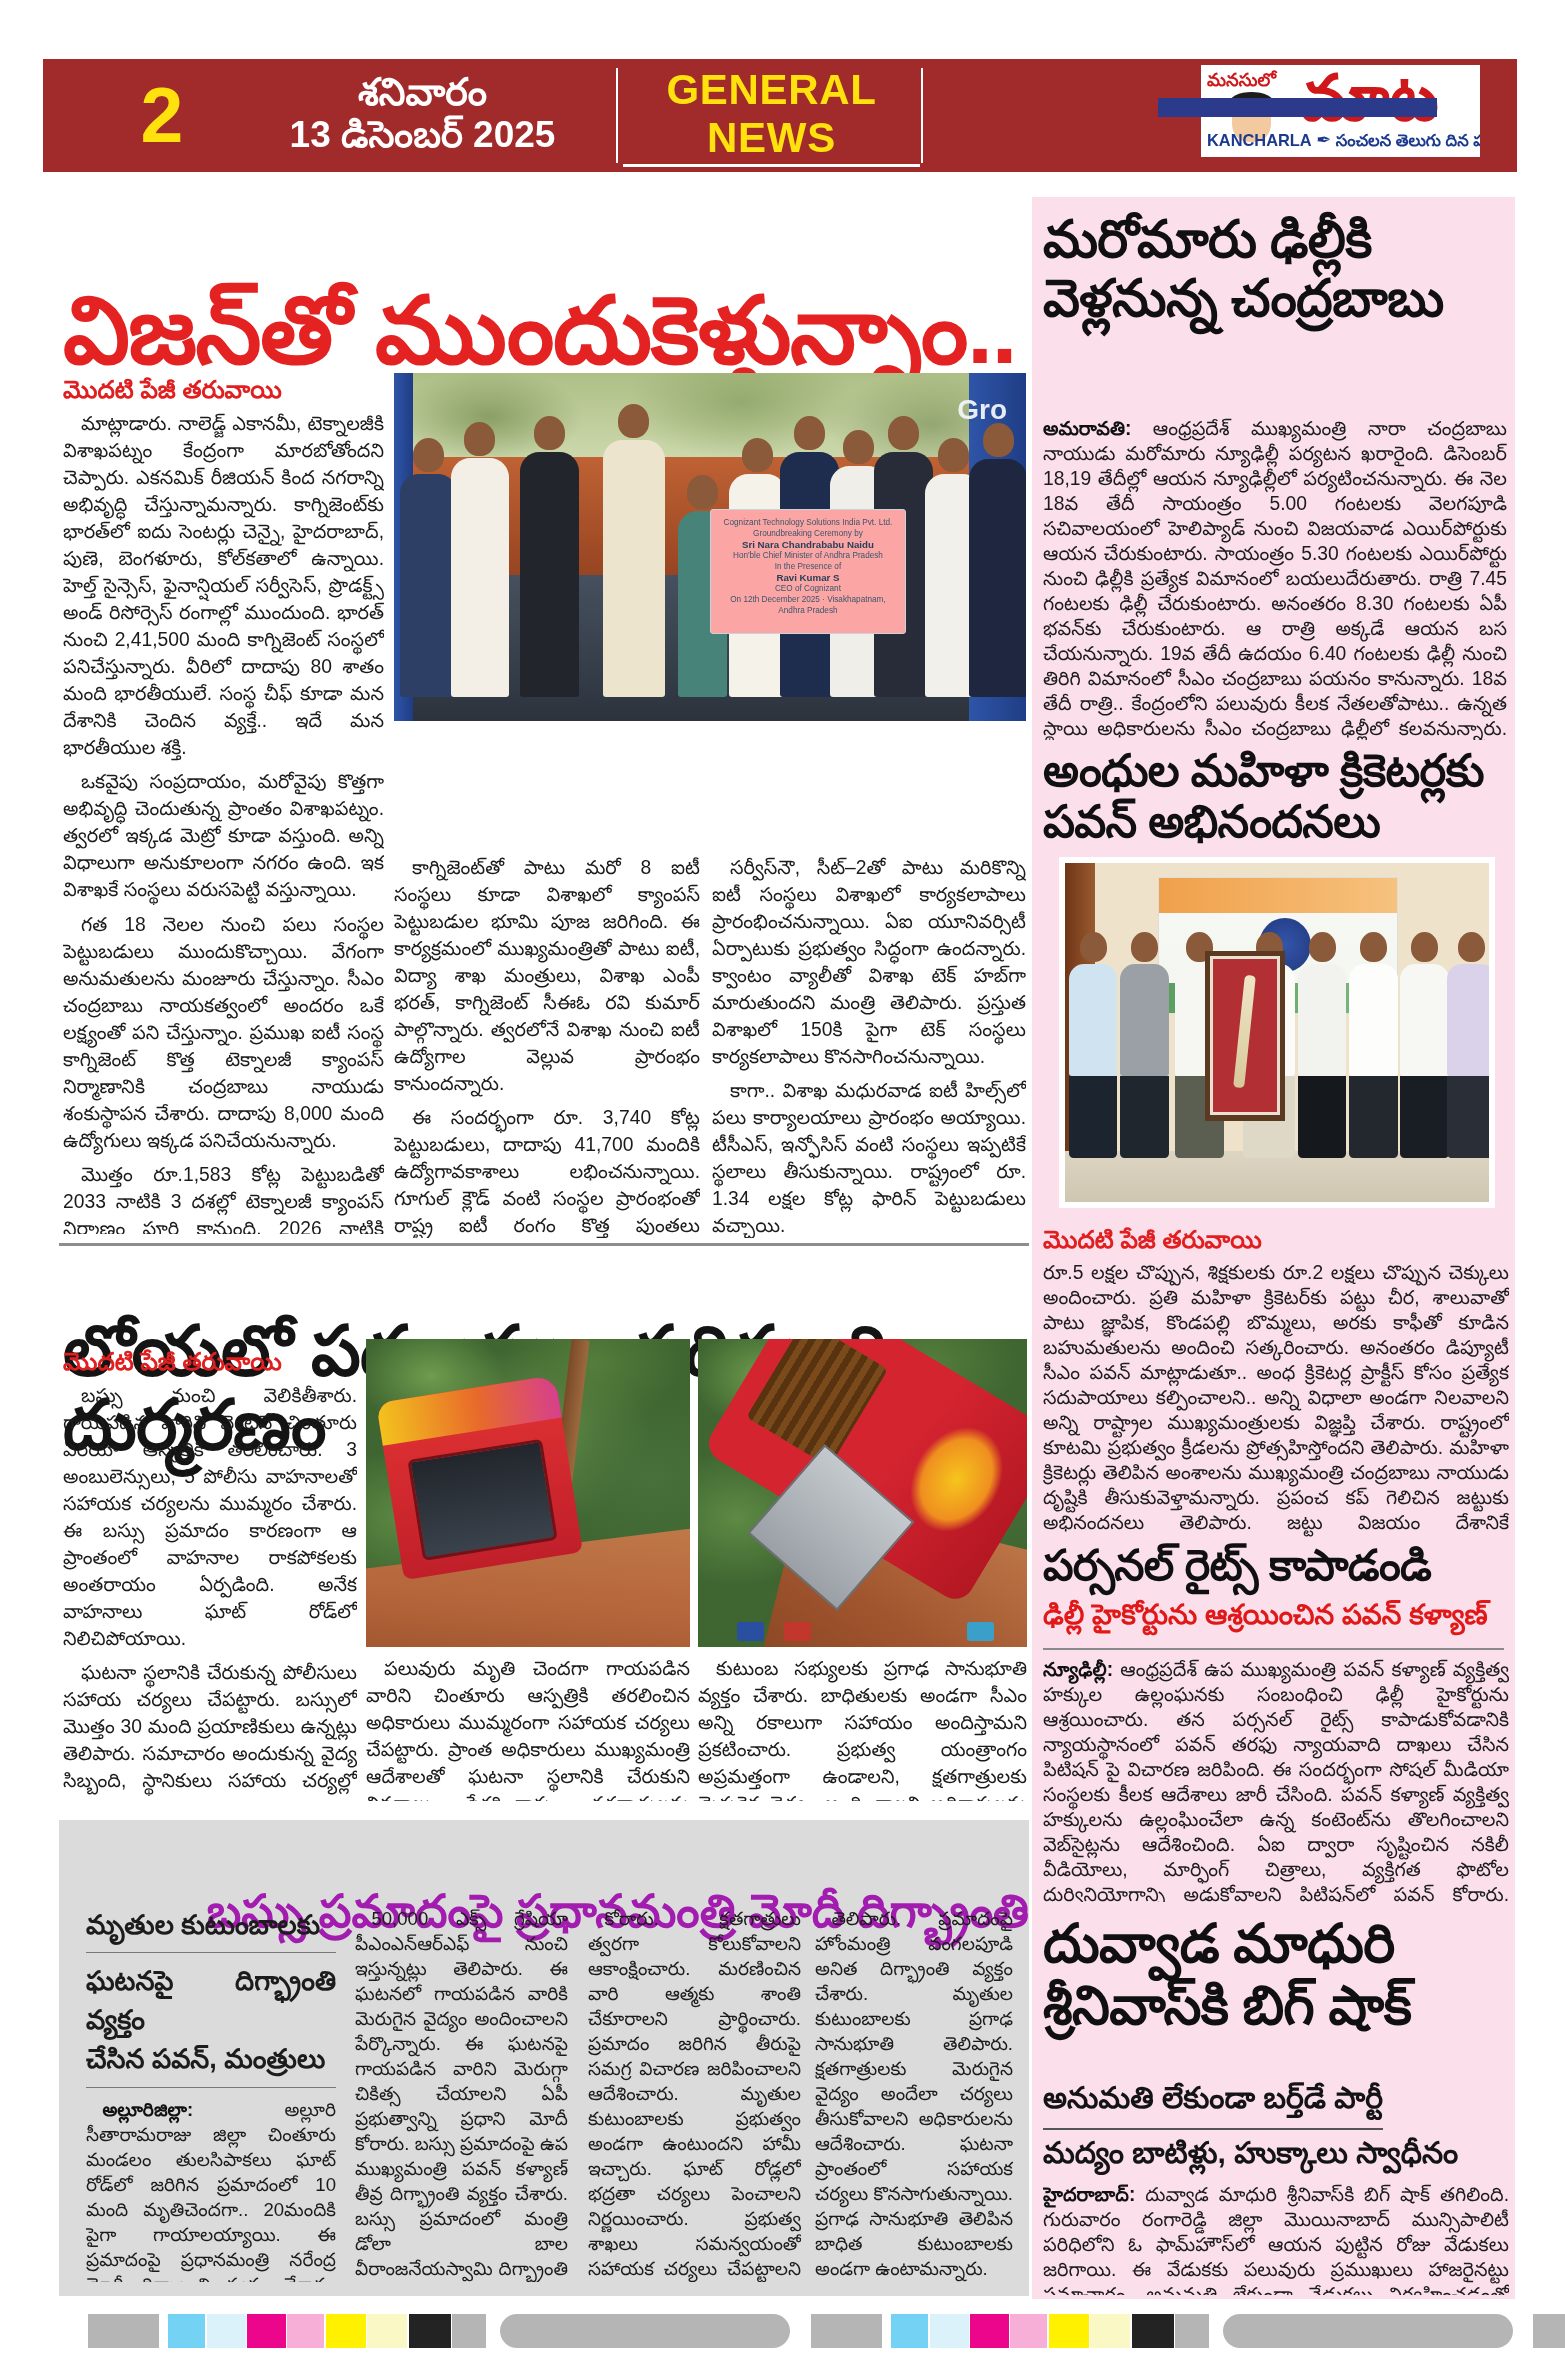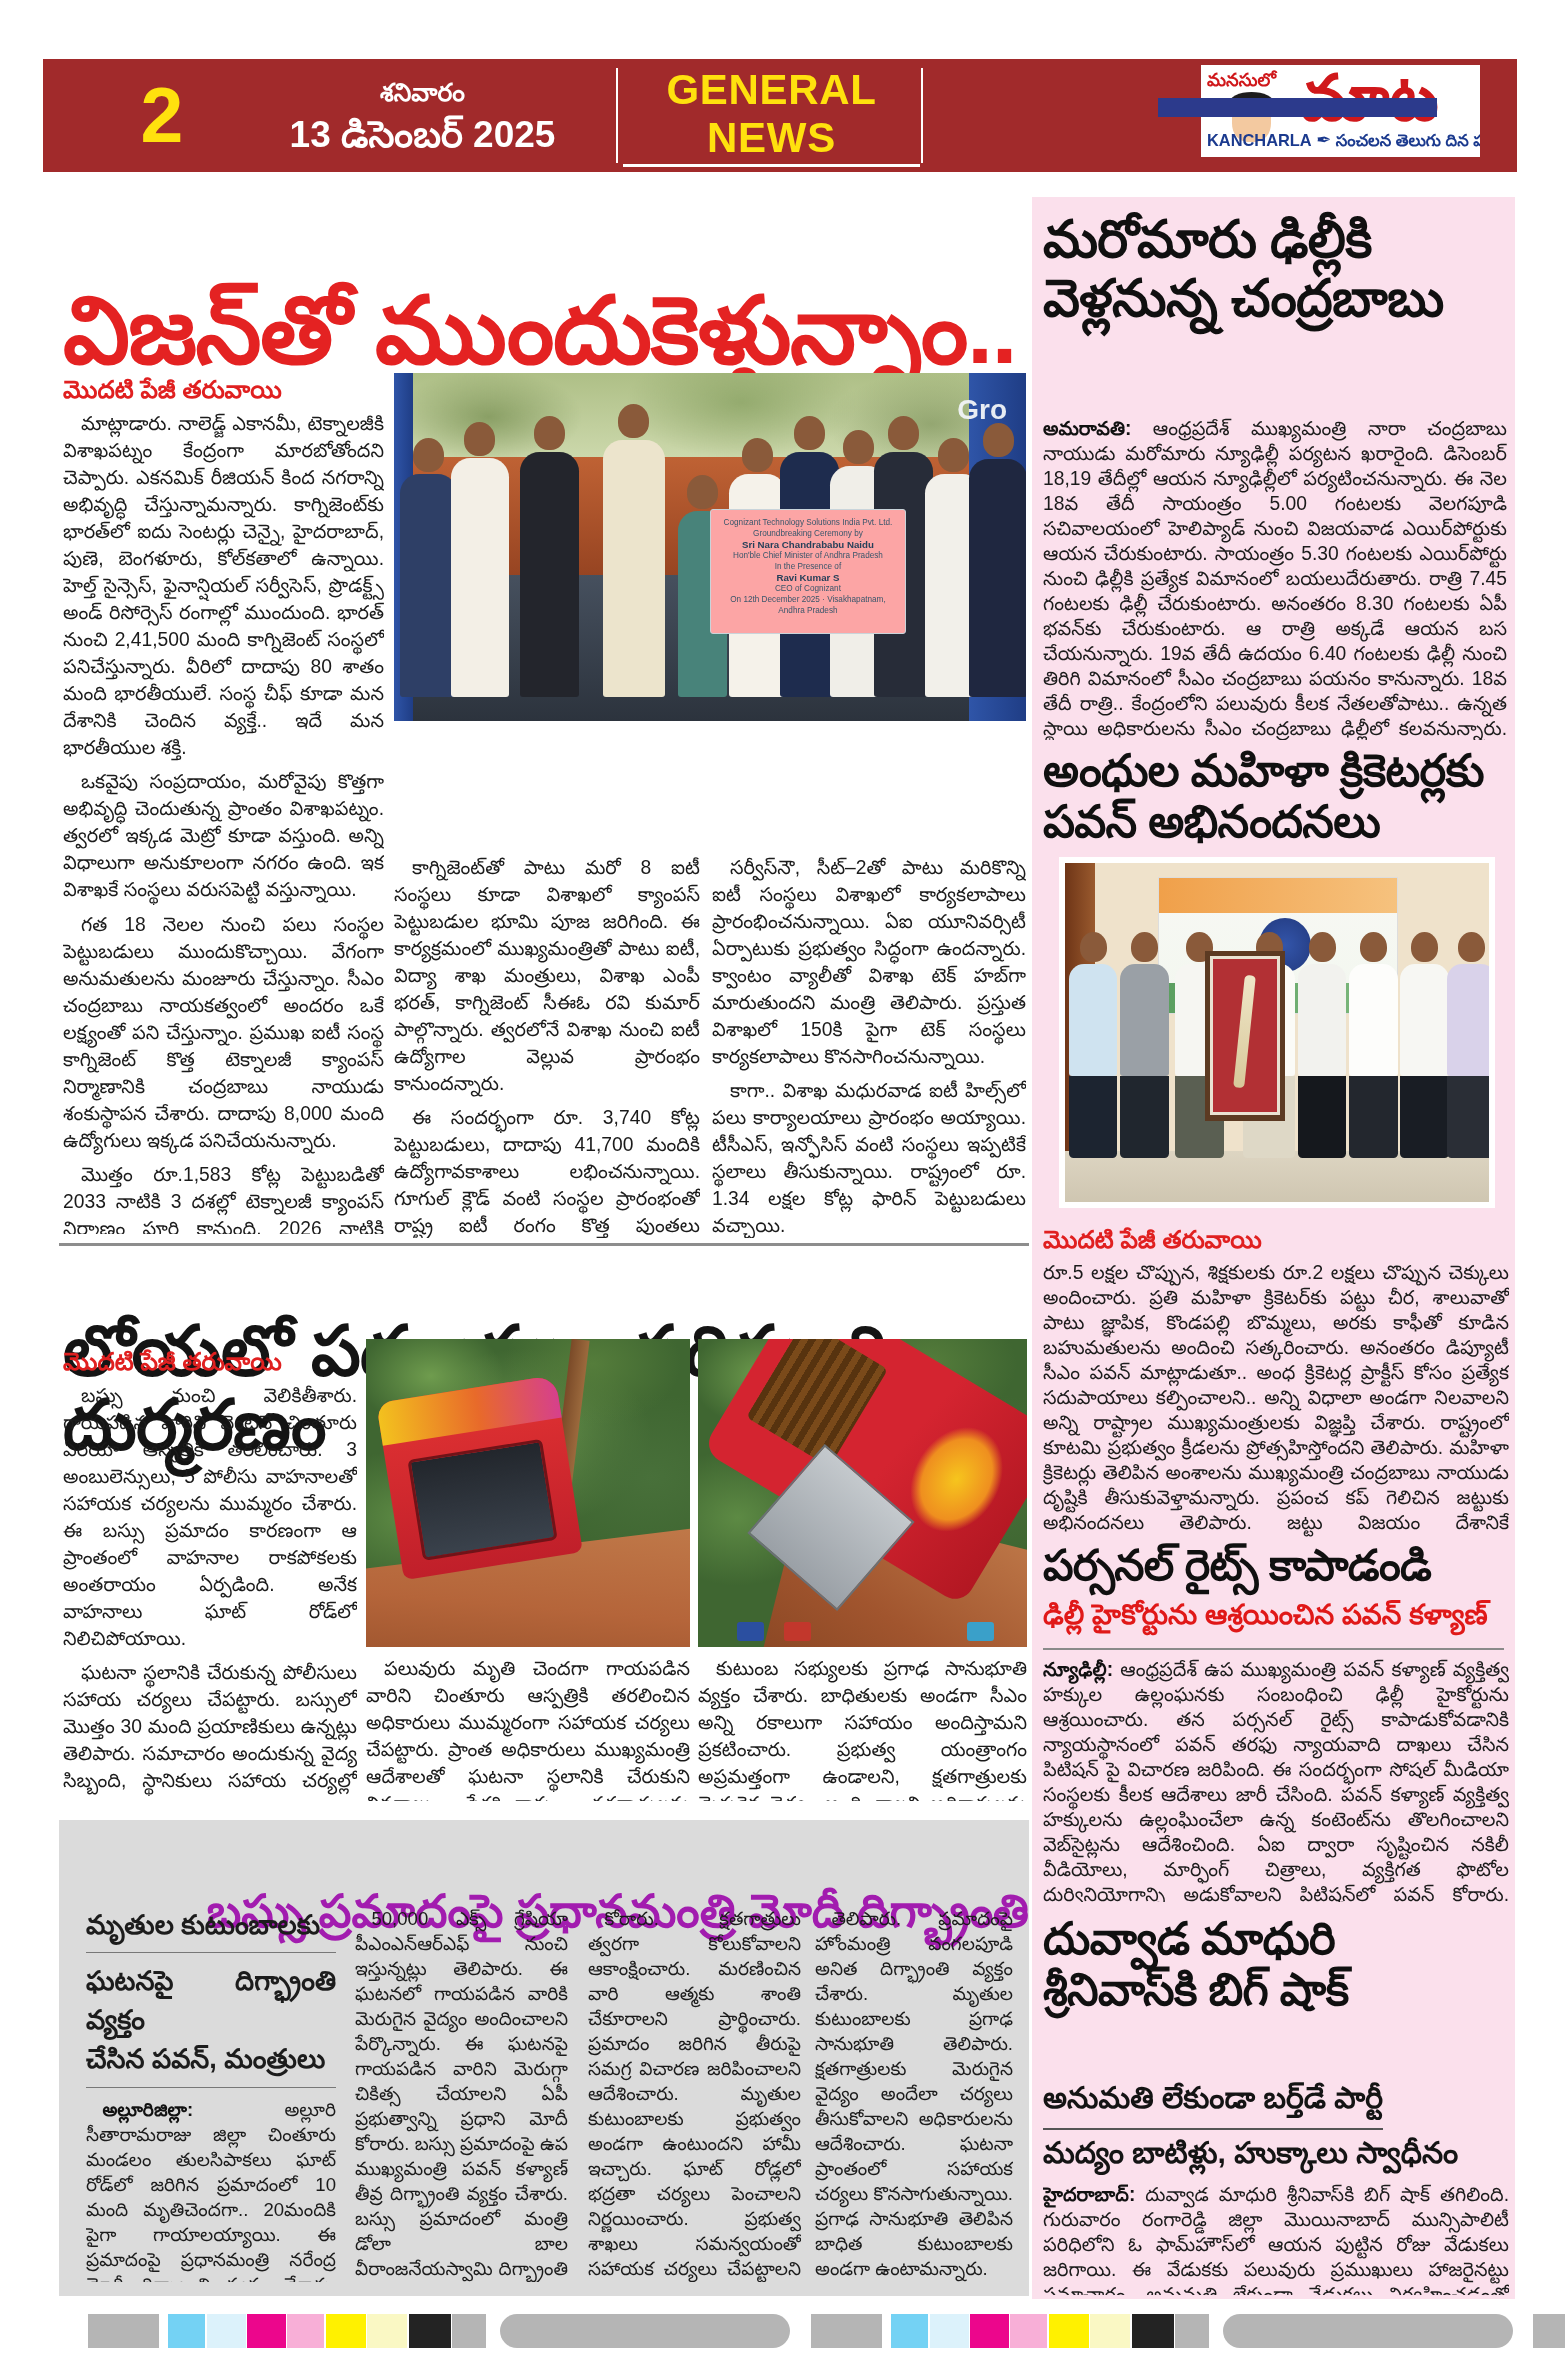--- a/index.html
+++ b/index.html
@@ -3,21 +3,21 @@
 <meta charset="utf-8">
 <style>
   html,body{margin:0;padding:0;}
   body{background:#e9e9e9;font-family:"Liberation Sans","DejaVu Sans",sans-serif;}
   .page{position:relative;width:1565px;height:2377px;background:#ffffff;margin:0 auto;overflow:hidden;}
 
   
   .masthead{position:absolute;left:43px;top:59px;width:1474px;height:113px;background:#A12A2B;}
   .page-num{position:absolute;left:52px;top:7.4px;width:134px;text-align:center;font-size:77px;font-weight:bold;color:#FFE10E;line-height:98px;}
   .date-box{position:absolute;left:216px;top:13.4px;width:327px;text-align:center;color:#fff;font-weight:bold;}
-  .date-box .day{font-size:25px;line-height:40px;}
+  .date-box .day{font-size:38px;line-height:40px;}
   .date-box .date{font-size:37px;line-height:45px;}
   .mast-sep{position:absolute;top:9px;bottom:9px;width:2.2px;background:#ffffff;}
   .section-box{position:absolute;left:561px;top:7.4px;width:335px;text-align:center;}
   .section-en{font-size:42px;font-weight:bold;color:#FFE10E;letter-spacing:0.7px;line-height:48px;}
   .section-rule{width:297px;height:3px;background:#fff;margin:1.5px auto 4.5px;}
   .section-te{font-size:28px;font-weight:bold;color:#fff;line-height:34px;}
   .logo-box{position:absolute;left:1158px;top:6px;width:279px;height:92px;background:#fff;overflow:hidden;}
   .logo-bar{position:absolute;left:1158px;top:98px;width:279px;height:19.3px;background:#2C3A8C;}
   .logo-top{position:absolute;left:6px;top:4.5px;width:89px;}
   .logo-tagtop{font-size:18px;font-weight:bold;color:#D0181B;}
@@ -350,21 +350,21 @@
   <div class="rail-abs rail-body" style="left:1043px;top:1260px;width:466px;height:277px;">
     <p class="para" style="margin:0;"><span>రూ.5 లక్షల చొప్పున, శిక్షకులకు రూ.2 లక్షలు చొప్పున చెక్కులు అందించారు. ప్రతి మహిళా క్రికెటర్‌కు పట్టు చీర, శాలువాతో పాటు జ్ఞాపిక, కొండపల్లి బొమ్మలు, అరకు కాఫీతో కూడిన బహుమతులను అందించి సత్కరించారు. అనంతరం డిప్యూటీ సీఎం పవన్ మాట్లాడుతూ.. అంధ క్రికెటర్ల ప్రాక్టీస్ కోసం ప్రత్యేక సదుపాయాలు కల్పించాలని.. అన్ని విధాలా అండగా నిలవాలని అన్ని రాష్ట్రాల ముఖ్యమంత్రులకు విజ్ఞప్తి చేశారు. రాష్ట్రంలో కూటమి ప్రభుత్వం క్రీడలను ప్రోత్సహిస్తోందని తెలిపారు. మహిళా క్రికెటర్లు తెలిపిన అంశాలను ముఖ్యమంత్రి చంద్రబాబు నాయుడు దృష్టికి తీసుకువెళ్తామన్నారు. ప్రపంచ కప్ గెలిచిన జట్టుకు అభినందనలు తెలిపారు. జట్టు విజయం దేశానికే గర్వకారణమన్నారు. అనంతరం క్రికెటర్లతో కలసి ఫొటోలు దిగారు.</span></p>
   </div>
 
   <div class="rail-abs rail-headline" style="left:1043px;top:1541px;width:463px;font-size:43px;">పర్సనల్ రైట్స్ కాపాడండి</div>
   <div class="rail-abs rail-sub-red underlined" style="left:1043px;top:1599px;width:461px;">ఢిల్లీ హైకోర్టును ఆశ్రయించిన పవన్ కళ్యాణ్</div>
   <div class="rail-abs rail-body" style="left:1043px;top:1657px;width:466px;height:245px;">
     <p class="para" style="margin:0;"><strong class="dateline">న్యూఢిల్లీ:</strong> <span>ఆంధ్రప్రదేశ్ ఉప ముఖ్యమంత్రి పవన్ కళ్యాణ్ వ్యక్తిత్వ హక్కుల ఉల్లంఘనకు సంబంధించి ఢిల్లీ హైకోర్టును ఆశ్రయించారు. తన పర్సనల్ రైట్స్ కాపాడుకోవడానికి న్యాయస్థానంలో పవన్ తరఫు న్యాయవాది దాఖలు చేసిన పిటిషన్ పై విచారణ జరిపింది. ఈ సందర్భంగా సోషల్ మీడియా సంస్థలకు కీలక ఆదేశాలు జారీ చేసింది. పవన్ కళ్యాణ్ వ్యక్తిత్వ హక్కులను ఉల్లంఘించేలా ఉన్న కంటెంట్‌ను తొలగించాలని వెబ్‌సైట్లను ఆదేశించింది. ఏఐ ద్వారా సృష్టించిన నకిలీ వీడియోలు, మార్ఫింగ్ చిత్రాలు, వ్యక్తిగత ఫొటోల దుర్వినియోగాన్ని అడ్డుకోవాలని పిటిషన్‌లో పవన్ కోరారు. లింక్‌లు, స్క్రీన్‌షాట్లు తదితర సమాచారాన్ని సోషల్ మీడియా సంస్థలు అందజేయాలని హైకోర్టు సూచించింది. ఇక, ఈ కేసు తదుపరి విచారణను డిసెంబర్ 22వ తేదీకి వాయిదా వేసింది.</span></p>
   </div>
 
-  <div class="rail-abs rail-headline" style="left:1043px;top:1913px;width:463px;font-size:45px;">
+  <div class="rail-abs rail-headline" style="left:1043px;top:1913px;width:463px;font-size:54px;">
     <div>దువ్వాడ మాధురి</div>
     <div>శ్రీనివాస్‌కి బిగ్ షాక్</div>
   </div>
   <div class="rail-abs rail-sub-black" style="left:1043px;top:2136px;">మద్యం బాటిళ్లు, హుక్కాలు స్వాధీనం</div>
   <div class="rail-abs rail-sub-black" style="left:1043px;top:2081px;"><span class="underlined-inline">అనుమతి లేకుండా బర్త్‌డే పార్టీ</span></div>
   <div class="rail-abs rail-body" style="left:1043px;top:2182px;width:466px;height:113px;">
     <p class="para" style="margin:0;"><strong class="dateline">హైదరాబాద్:</strong> <span>దువ్వాడ మాధురి శ్రీనివాస్‌కి బిగ్ షాక్ తగిలింది. గురువారం రంగారెడ్డి జిల్లా మొయినాబాద్ మున్సిపాలిటీ పరిధిలోని ఓ ఫామ్‌హౌస్‌లో ఆయన పుట్టిన రోజు వేడుకలు జరిగాయి. ఈ వేడుకకు పలువురు ప్రముఖులు హాజరైనట్టు సమాచారం. అనుమతి లేకుండా వేడుకలు నిర్వహించడంతో ఎక్సైజ్ పోలీసులు తనిఖీలు చేపట్టారు. మద్యం బాటిళ్లు, హుక్కాలను పోలీసులు స్వాధీనం చేసుకున్నారు. ఈ ఘటనపై కేసు నమోదు చేసి దర్యాప్తు చేస్తున్నారు.</span></p>
   </div>
 
   <footer class="color-strip">

